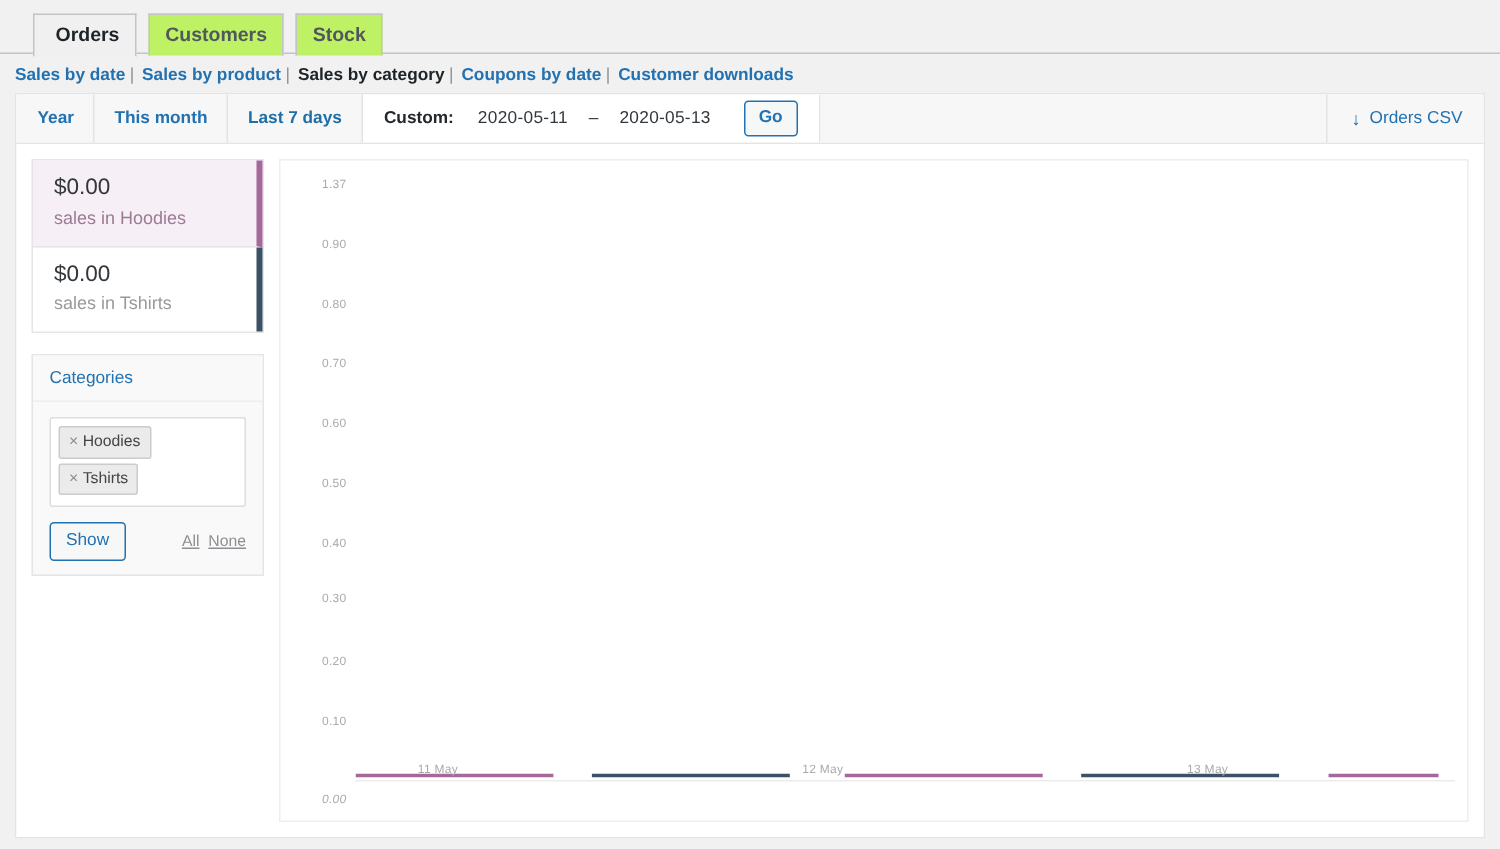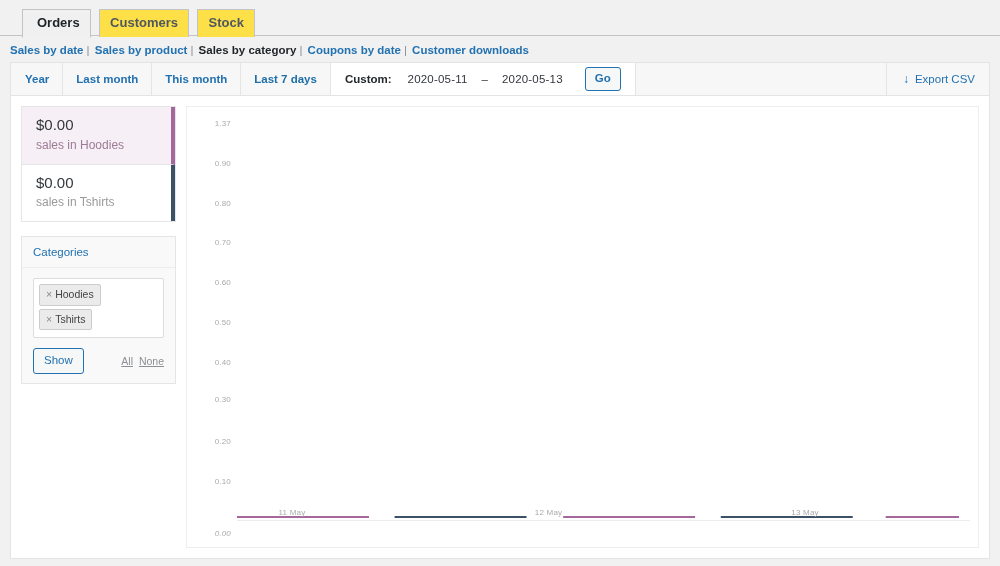--- a/index.html
+++ b/index.html
@@ -26,21 +26,21 @@
   }
   .nav-tab {
     display: inline-block;
     position: relative;
     z-index: 2;
     margin: 0 4px -1px 0;
     padding: 5px 10px 6px;
     font-size: 13px;
     line-height: 1.2;
     color: #50575e;
-    background: #fde047;
+    background: #bef264;
     border: 1px solid #c3c4c7;
     border-bottom: none;
     text-decoration: none;
     cursor: pointer;
     font-weight: 600;
   }
   .nav-tab.active {
     background: #f0f0f1;
     border-bottom: 1px solid #f0f0f1;
     color: #1d2327;
@@ -316,36 +316,35 @@
   <li><a class="current">Sales by category</a><span class="sep">|</span></li>
   <li><a>Coupons by date</a><span class="sep">|</span></li>
   <li><a>Customer downloads</a></li>
 </ul>
 
 <div class="woo-reports">
 
   <div class="chart-toolbar">
     <div class="chart-periods">
       <a>Year</a>
-      <a>Last month</a>
       <a>This month</a>
       <a class="active">Last 7 days</a>
     </div>
     <div class="custom-range">
       <span class="lbl">Custom:</span>
       <span class="dt">2020-05-11</span>
       <span class="dash">–</span>
       <span class="dt">2020-05-13</span>
       <button class="go-btn">Go</button>
     </div>
     <div class="toolbar-spacer"></div>
     <div class="export-cell">
       <a>
         <span class="dl-arrow">↓</span>
-        <span>Export CSV</span>
+        <span>Orders CSV</span>
       </a>
     </div>
   </div>
 
   <div class="chart-body">
 
     <div class="chart-sidebar">
       <ul class="chart-legend">
         <li class="hl" style="border-right-color:#a4689a">
           <span class="legend-amount">$0.00</span>

